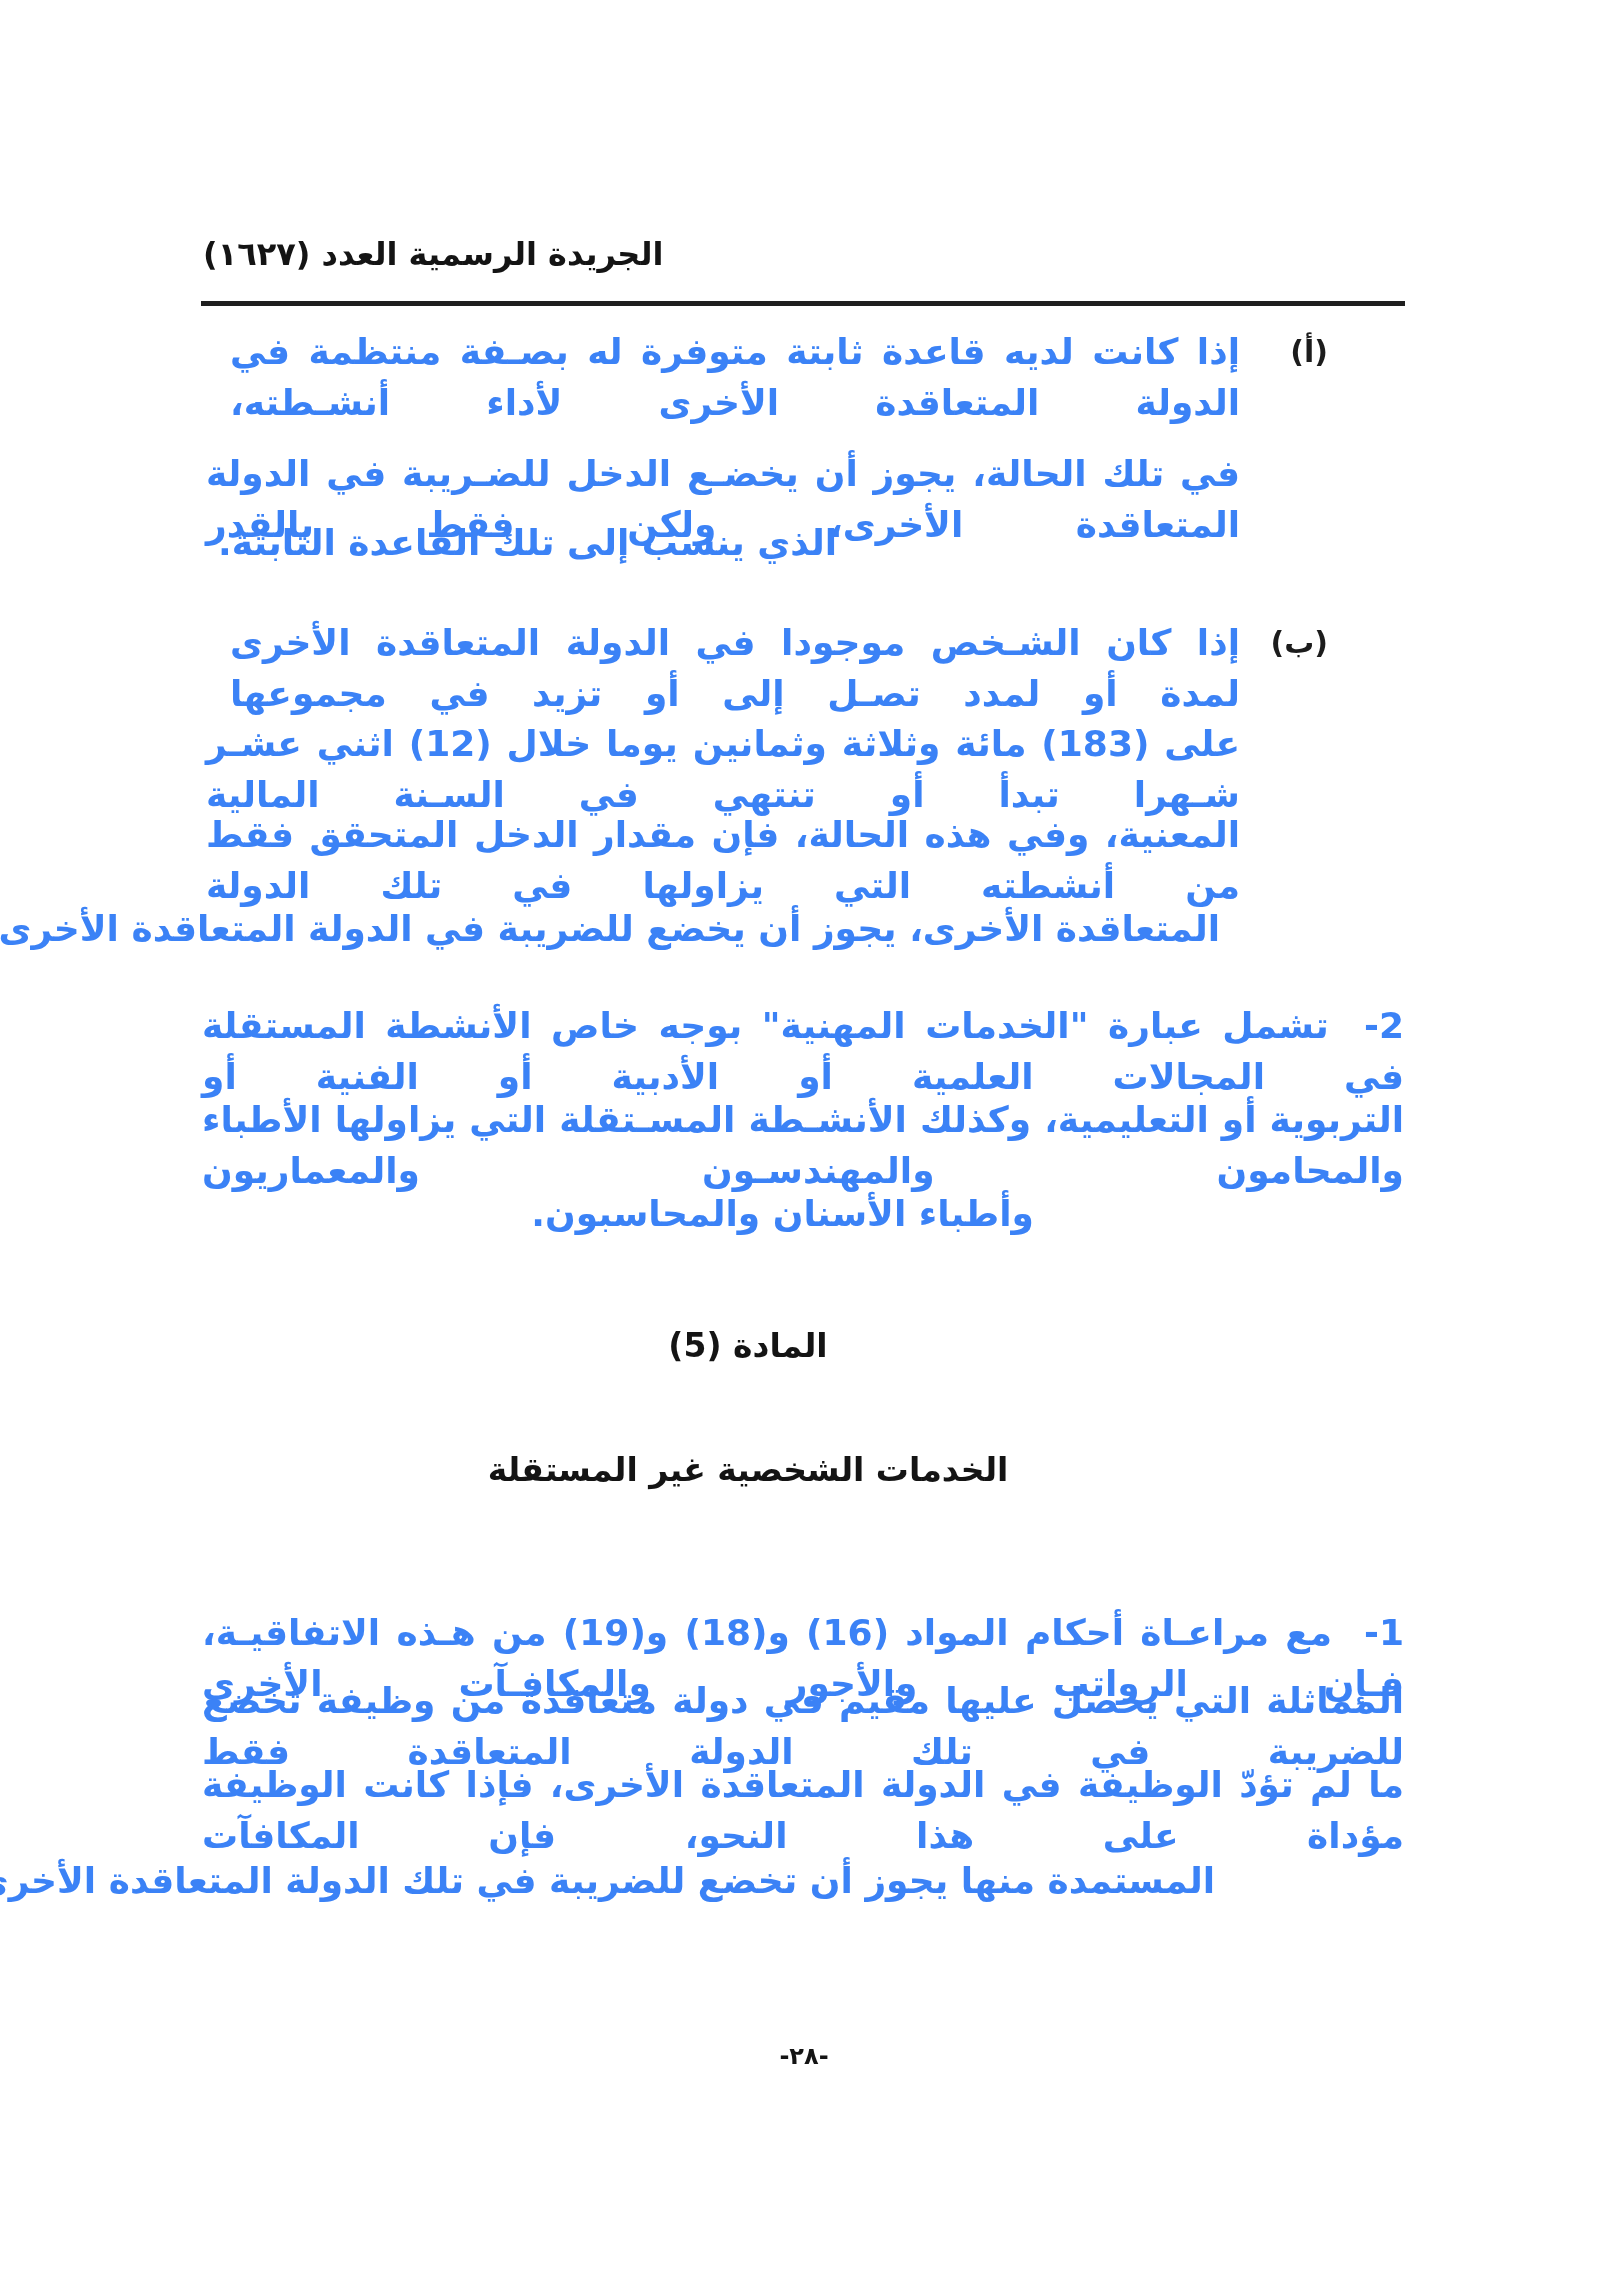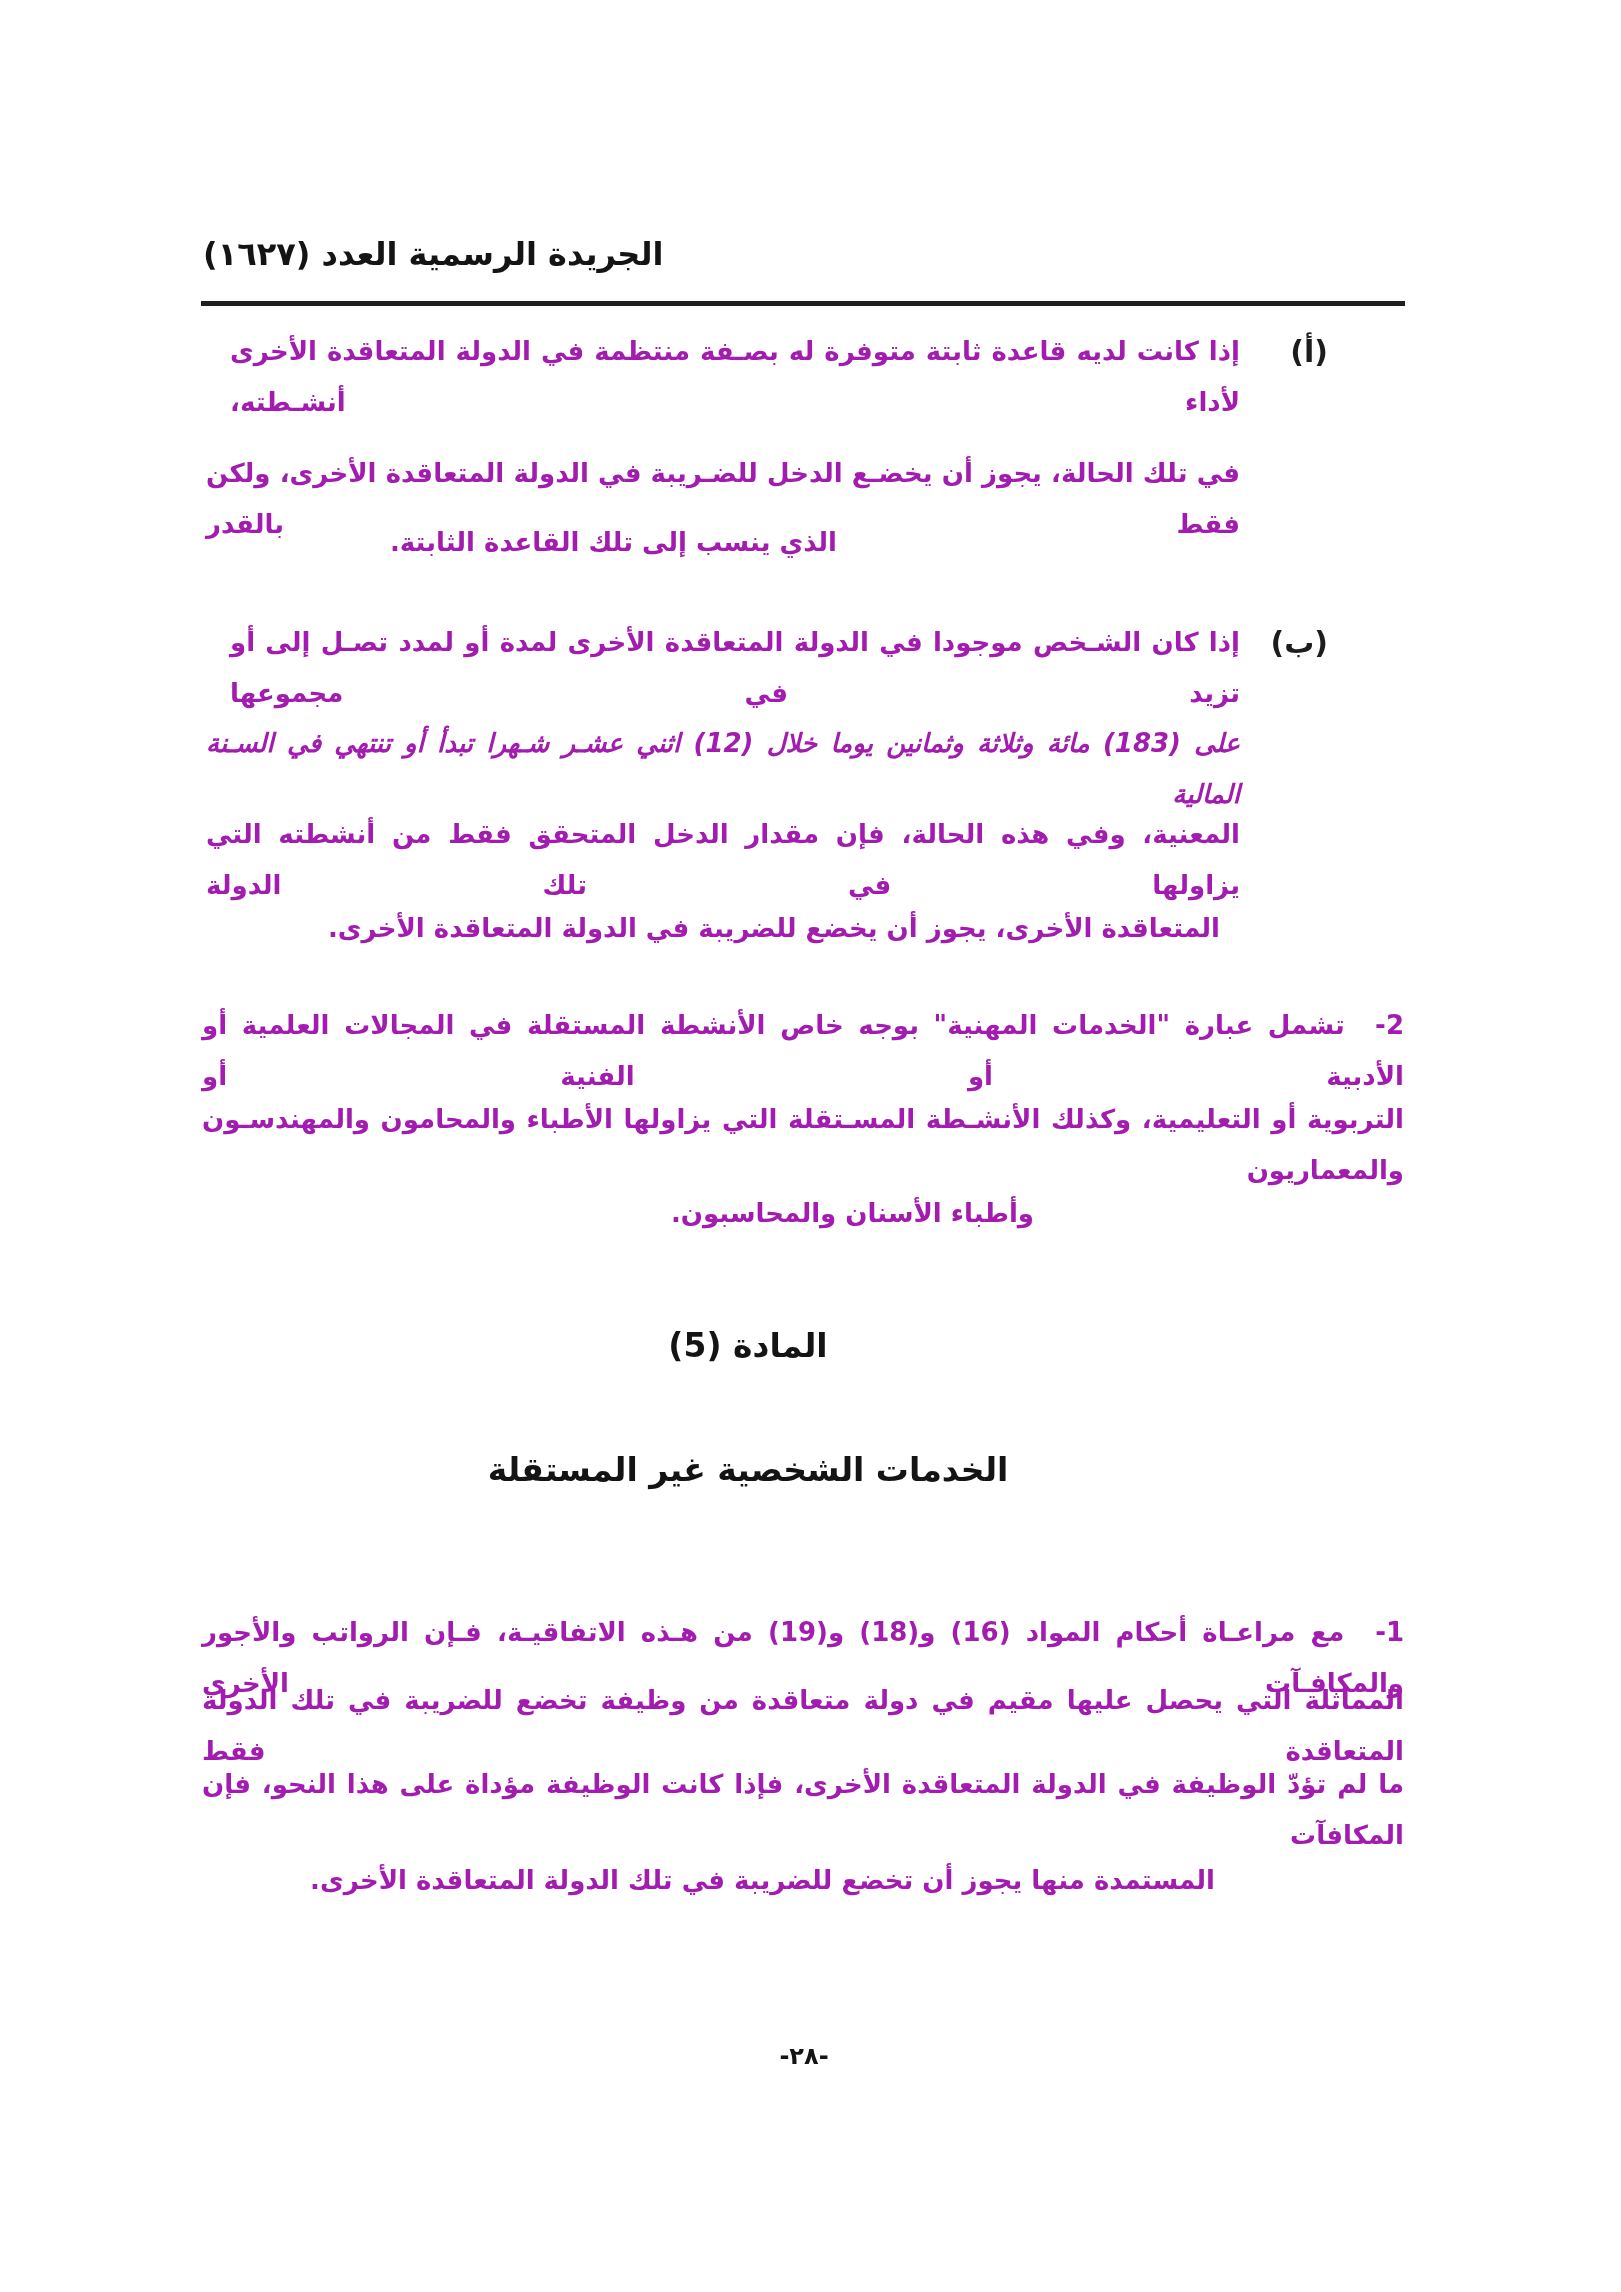--- a/index.html
+++ b/index.html
@@ -4,22 +4,22 @@
 <style>
   html,body{margin:0;padding:0;}
   body{
     width:1621px;height:2293px;position:relative;
     background:#ffffff;color:#1b1b1b;
     font-family:"DejaVu Sans",sans-serif;
     overflow:hidden;
   }
   .line{
     position:absolute;direction:rtl;unicode-bidi:embed;
-    font-size:26px;font-weight:700;line-height:51px;height:51px;
-    color:#a21caf;
+    font-size:36px;font-weight:700;line-height:51px;height:51px;
+    color:#3b82f6;
   }
   .just{
     text-align:justify;text-align-last:justify;-moz-text-align-last:justify;
     text-justify:inter-word;
   }
   .tail{white-space:nowrap;text-align:right;}
   .hdr{
     position:absolute;direction:rtl;white-space:nowrap;
     font-size:32px;font-weight:700;color:#141414;
   }
@@ -47,21 +47,21 @@
 
 <div class="rule" style="top:301px;left:201px;width:1204px;height:4.9px;"></div>
 
 <div class="marker" style="top:326px;right:293px;">(أ)</div>
 <div class="line just" style="top:326px;right:381px;width:1010px;">إذا كانت لديه قاعدة ثابتة متوفرة له بصـفة منتظمة في الدولة المتعاقدة الأخرى لأداء أنشـطته،</div>
 <div class="line just" style="top:448px;right:381px;width:1034px;">في تلك الحالة، يجوز أن يخضـع الدخل للضـريبة في الدولة المتعاقدة الأخرى، ولكن فقط بالقدر</div>
 <div class="line tail" style="top:517px;right:784px;">الذي ينسب إلى تلك القاعدة الثابتة.</div>
 
 <div class="marker" style="top:617px;right:293px;">(ب)</div>
 <div class="line just" style="top:617px;right:381px;width:1010px;">إذا كان الشـخص موجودا في الدولة المتعاقدة الأخرى لمدة أو لمدد تصـل إلى أو تزيد في مجموعها</div>
-<div class="line just" style="top:718px;right:381px;width:1034px;font-style:italic;">على (183) مائة وثلاثة وثمانين يوما خلال (12) اثني عشـر شـهرا تبدأ أو تنتهي في السـنة المالية</div>
+<div class="line just" style="top:718px;right:381px;width:1034px;">على (183) مائة وثلاثة وثمانين يوما خلال (12) اثني عشـر شـهرا تبدأ أو تنتهي في السـنة المالية</div>
 <div class="line just" style="top:809px;right:381px;width:1034px;">المعنية، وفي هذه الحالة، فإن مقدار الدخل المتحقق فقط من أنشطته التي يزاولها في تلك الدولة</div>
 <div class="line tail" style="top:903px;right:401px;">المتعاقدة الأخرى، يجوز أن يخضع للضريبة في الدولة المتعاقدة الأخرى.</div>
 
 <div class="line just" style="top:1000px;right:217px;width:1202px;"><span class="num-gap">2-</span> <span>تشمل عبارة "الخدمات المهنية" بوجه خاص الأنشطة المستقلة في المجالات العلمية أو الأدبية أو الفنية أو</span></div>
 <div class="line just" style="top:1094px;right:217px;width:1202px;margin-left:8px;">التربوية أو التعليمية، وكذلك الأنشـطة المسـتقلة التي يزاولها الأطباء والمحامون والمهندسـون والمعماريون</div>
 <div class="line tail" style="top:1188px;right:587px;">وأطباء الأسنان والمحاسبون.</div>
 
 <div class="center-h" style="top:1320px;">المادة (5)</div>
 <div class="center-h" style="top:1444px;">الخدمات الشخصية غير المستقلة</div>
 

